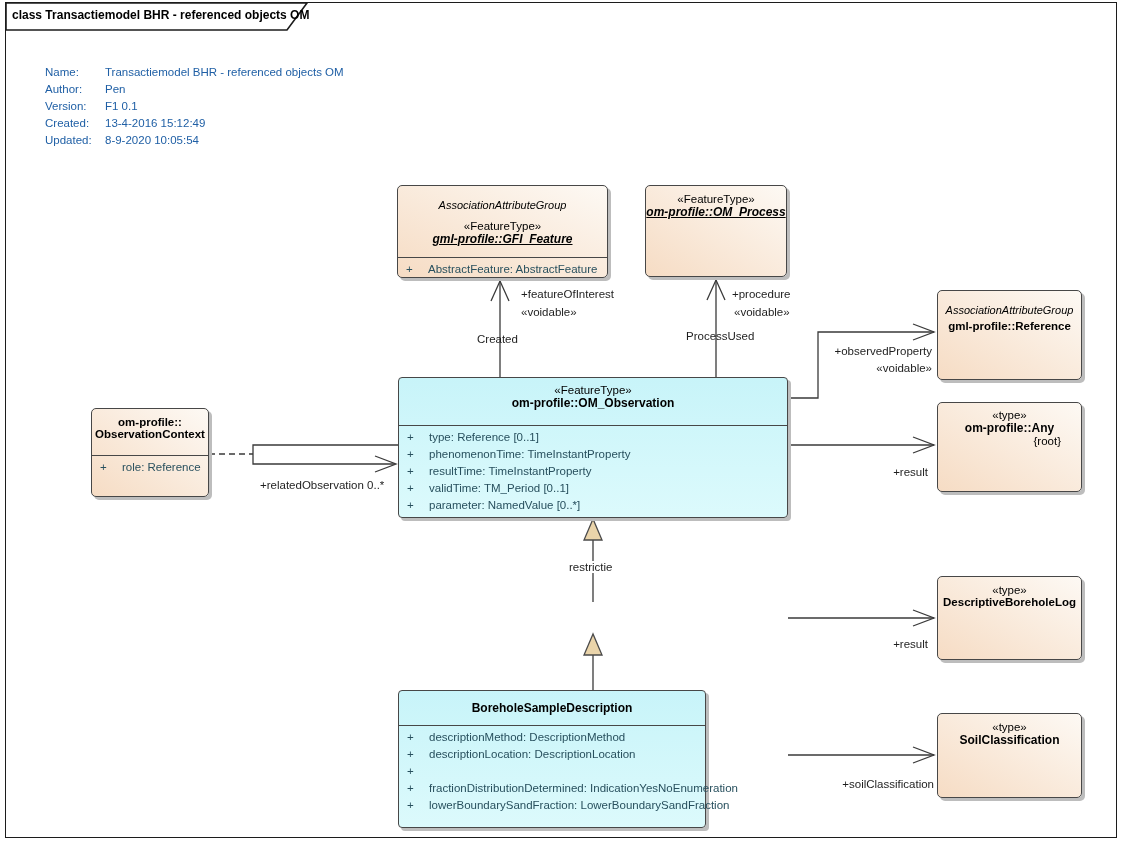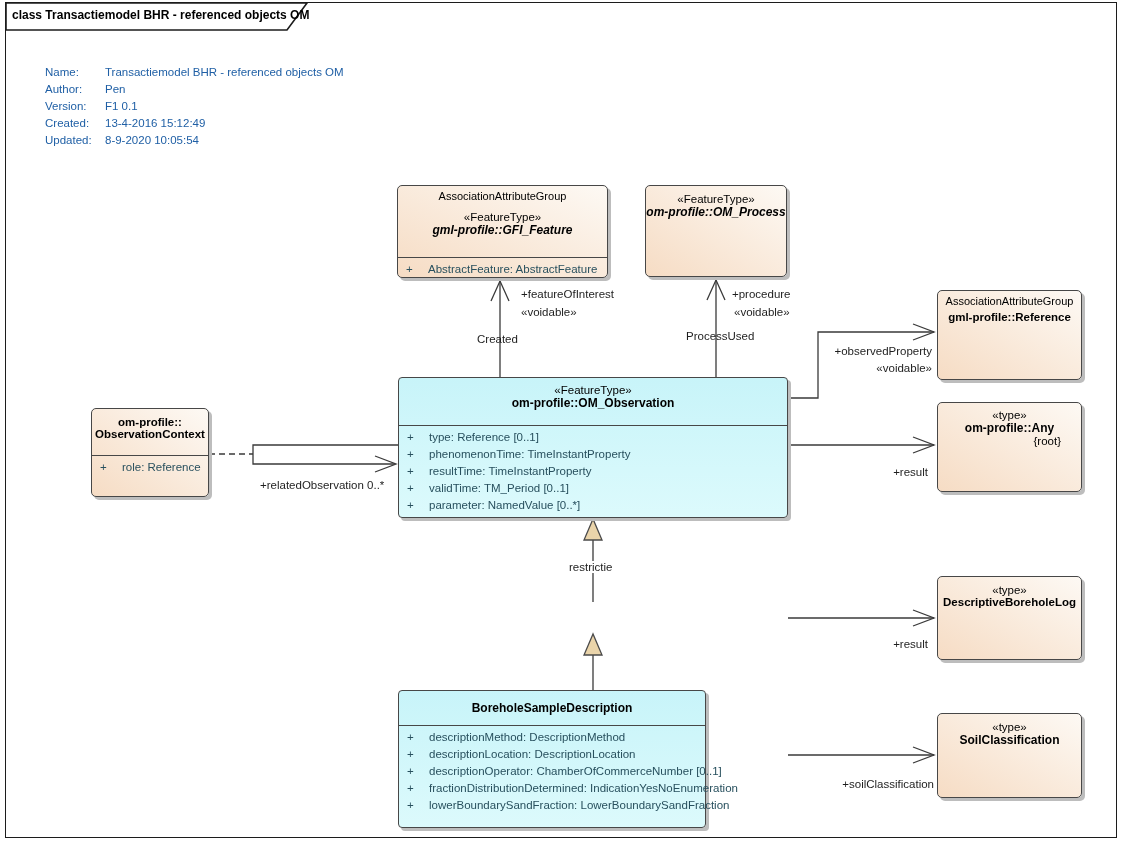--- a/index.html
+++ b/index.html
@@ -21,24 +21,24 @@
   .metadata .mrow { display:flex; height:17px; line-height:17px; }
   .metadata .mlabel { width:60px; }
   .uml-box {
     position:absolute; z-index:2; border:1.4px solid #474747;
     box-shadow:3px 3px 0 #bdbdbd; font-size:11.5px; color:#000;
     display:flex; flex-direction:column;
   }
   .cream { background:linear-gradient(to top right, #f6dcc4, #fdf9f4); border-radius:5px; }
   .cyan  { background:linear-gradient(to bottom, #c8f4f9, #dcfafc); border-radius:4px; }
   .box-header { text-align:center; flex:0 0 auto; }
-  .tagline { font-size:11px; padding-top:4px; }
+  .tagline { font-style:italic; font-size:11px; padding-top:13px; }
   .stereo { font-size:11.5px; }
   .bname { font-weight:bold; font-size:12px; white-space:nowrap; }
-  .bname.italic { font-style:italic; }
+  .bname.italic { font-style:italic;text-decoration:underline; }
   .bname.small { font-size:11.5px; }
   .constraint { text-align:right; padding-right:20px; font-size:11.5px; }
   .attrs { border-top:1.4px solid #474747; padding-top:3px; flex:1 1 auto; }
   .attr-row { display:flex; color:#28505e; line-height:17px; padding-left:8px; white-space:nowrap; }
   .attr-row .vis { width:22px; flex:0 0 auto; }
   .conn-label { position:absolute; z-index:3; font-size:11.5px; color:#1e1e1e; white-space:nowrap; }
   .conn-label.right { text-align:right; }
   .conn-label.bg { background:#ffffff; padding:0 3px; }
   .center-title { display:flex; align-items:center; justify-content:center; flex:1 1 auto; }
 </style>
@@ -203,21 +203,20 @@
       <div class="attr-row">
           <span class="vis">+</span>
           <span>descriptionMethod: DescriptionMethod</span>
         </div>
       <div class="attr-row">
           <span class="vis">+</span>
           <span>descriptionLocation: DescriptionLocation</span>
         </div>
       <div class="attr-row">
           <span class="vis">+</span>
-          <span>descriptionOperator: ChamberOfCommerceNumber [0..1]</span>
         </div>
       <div class="attr-row">
           <span class="vis">+</span>
           <span>fractionDistributionDetermined: IndicationYesNoEnumeration</span>
         </div>
       <div class="attr-row">
           <span class="vis">+</span>
           <span>lowerBoundarySandFraction: LowerBoundarySandFraction</span>
         </div>
     </div>

